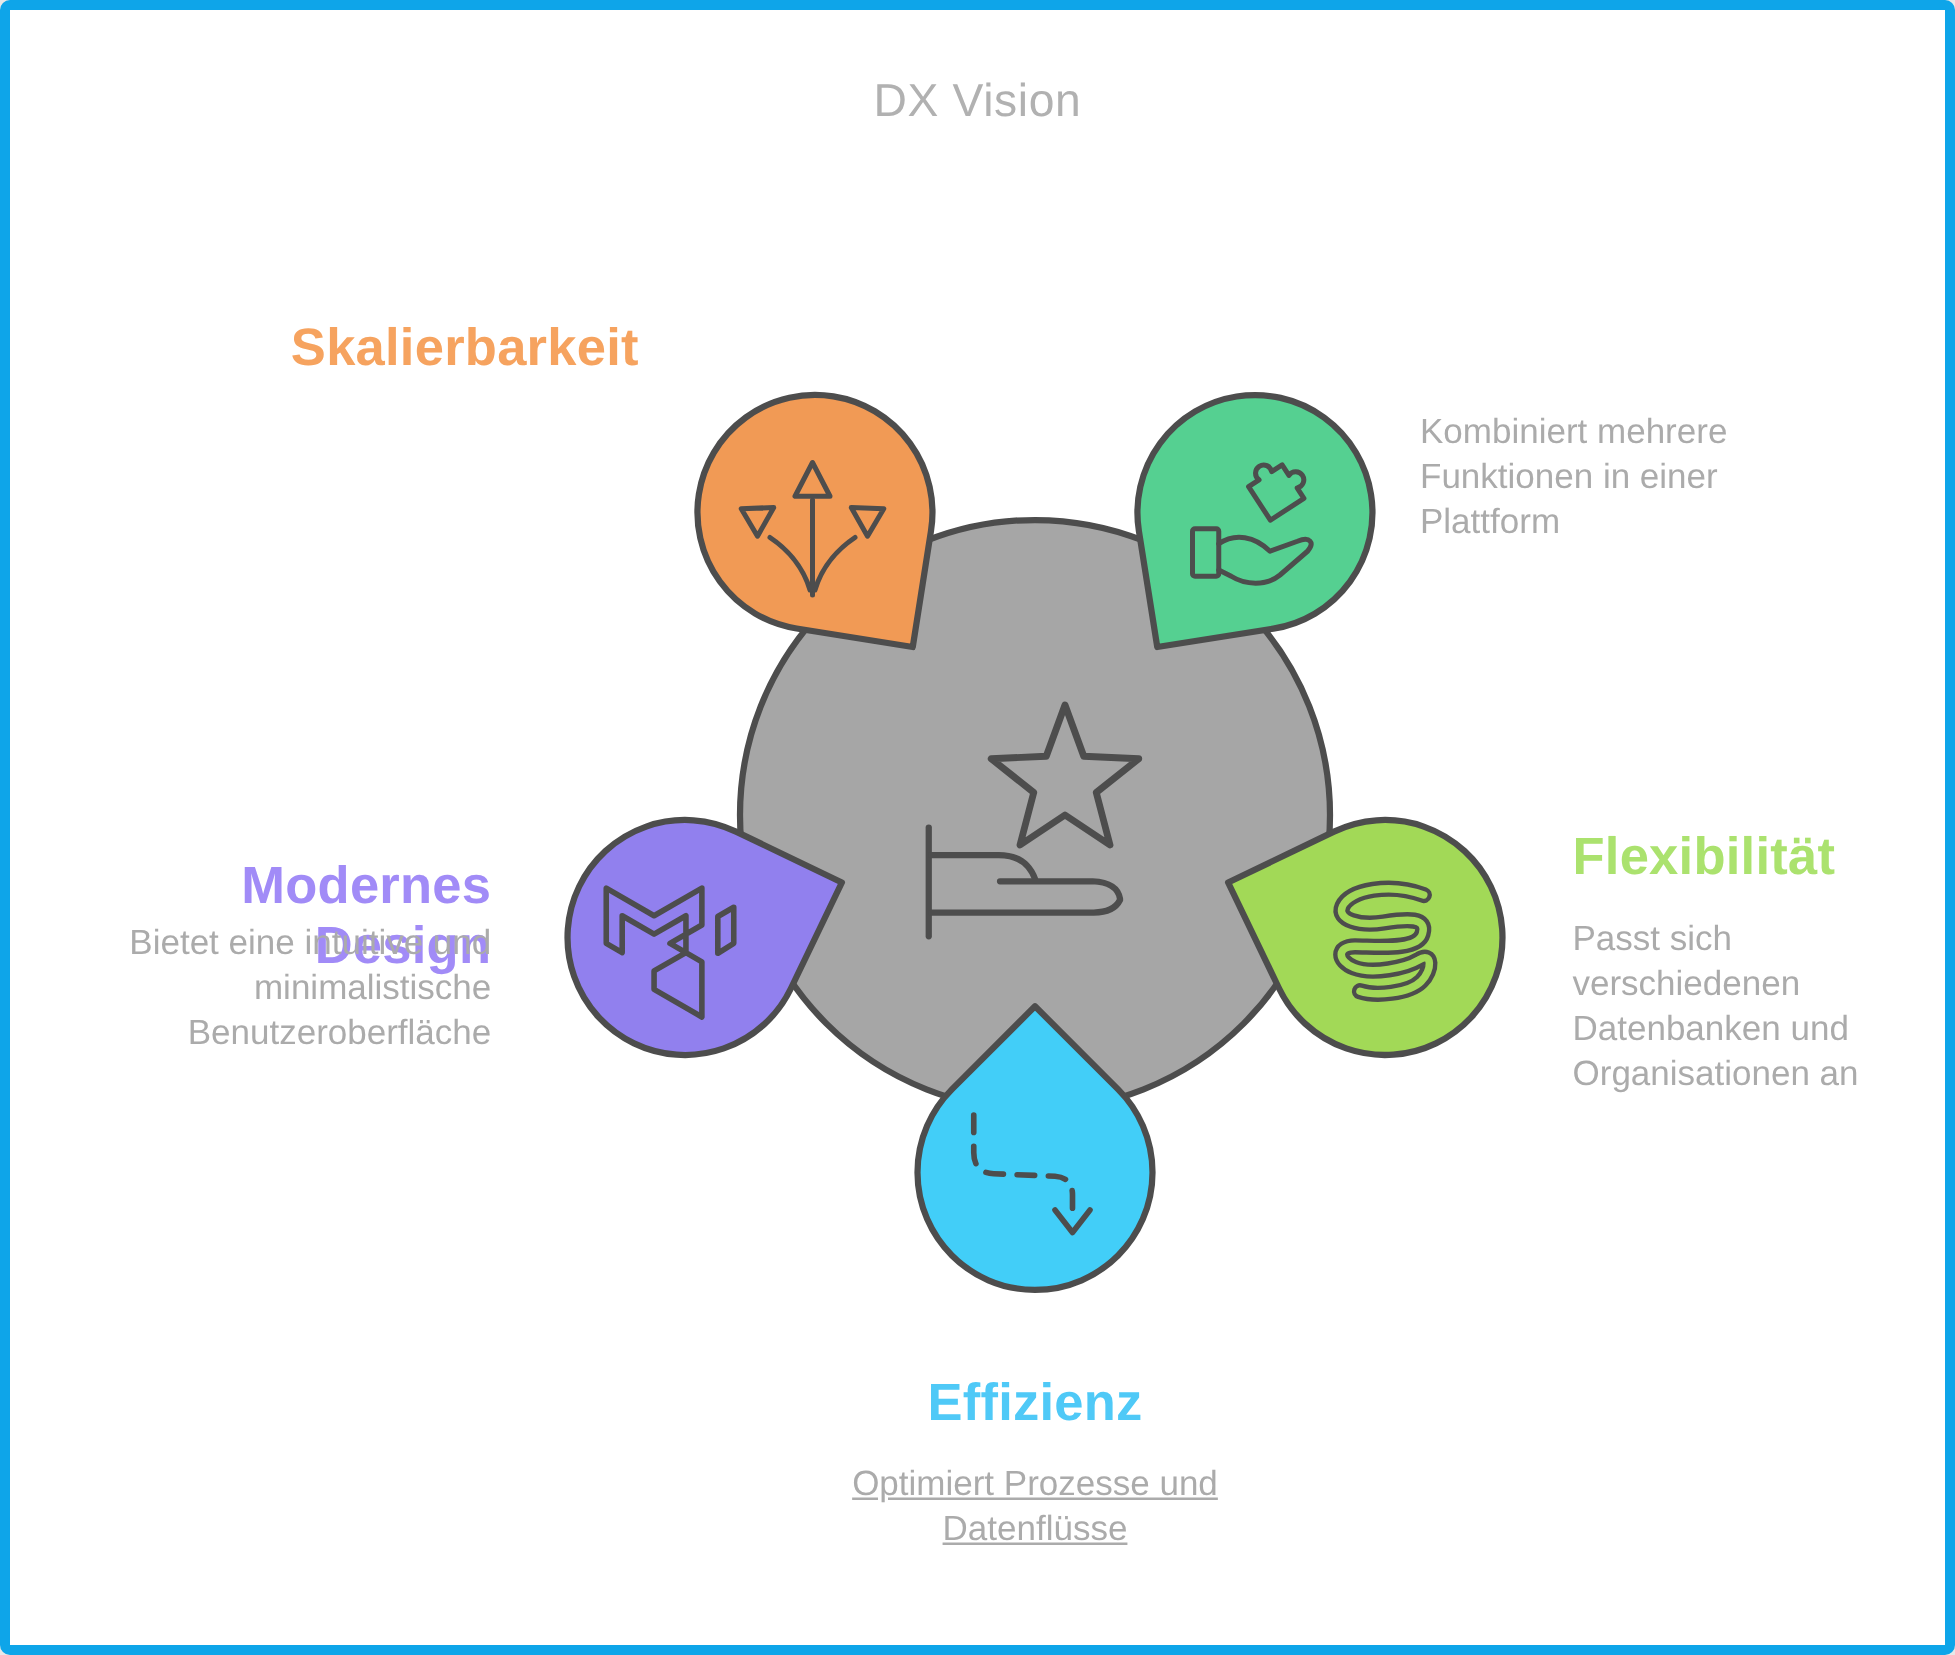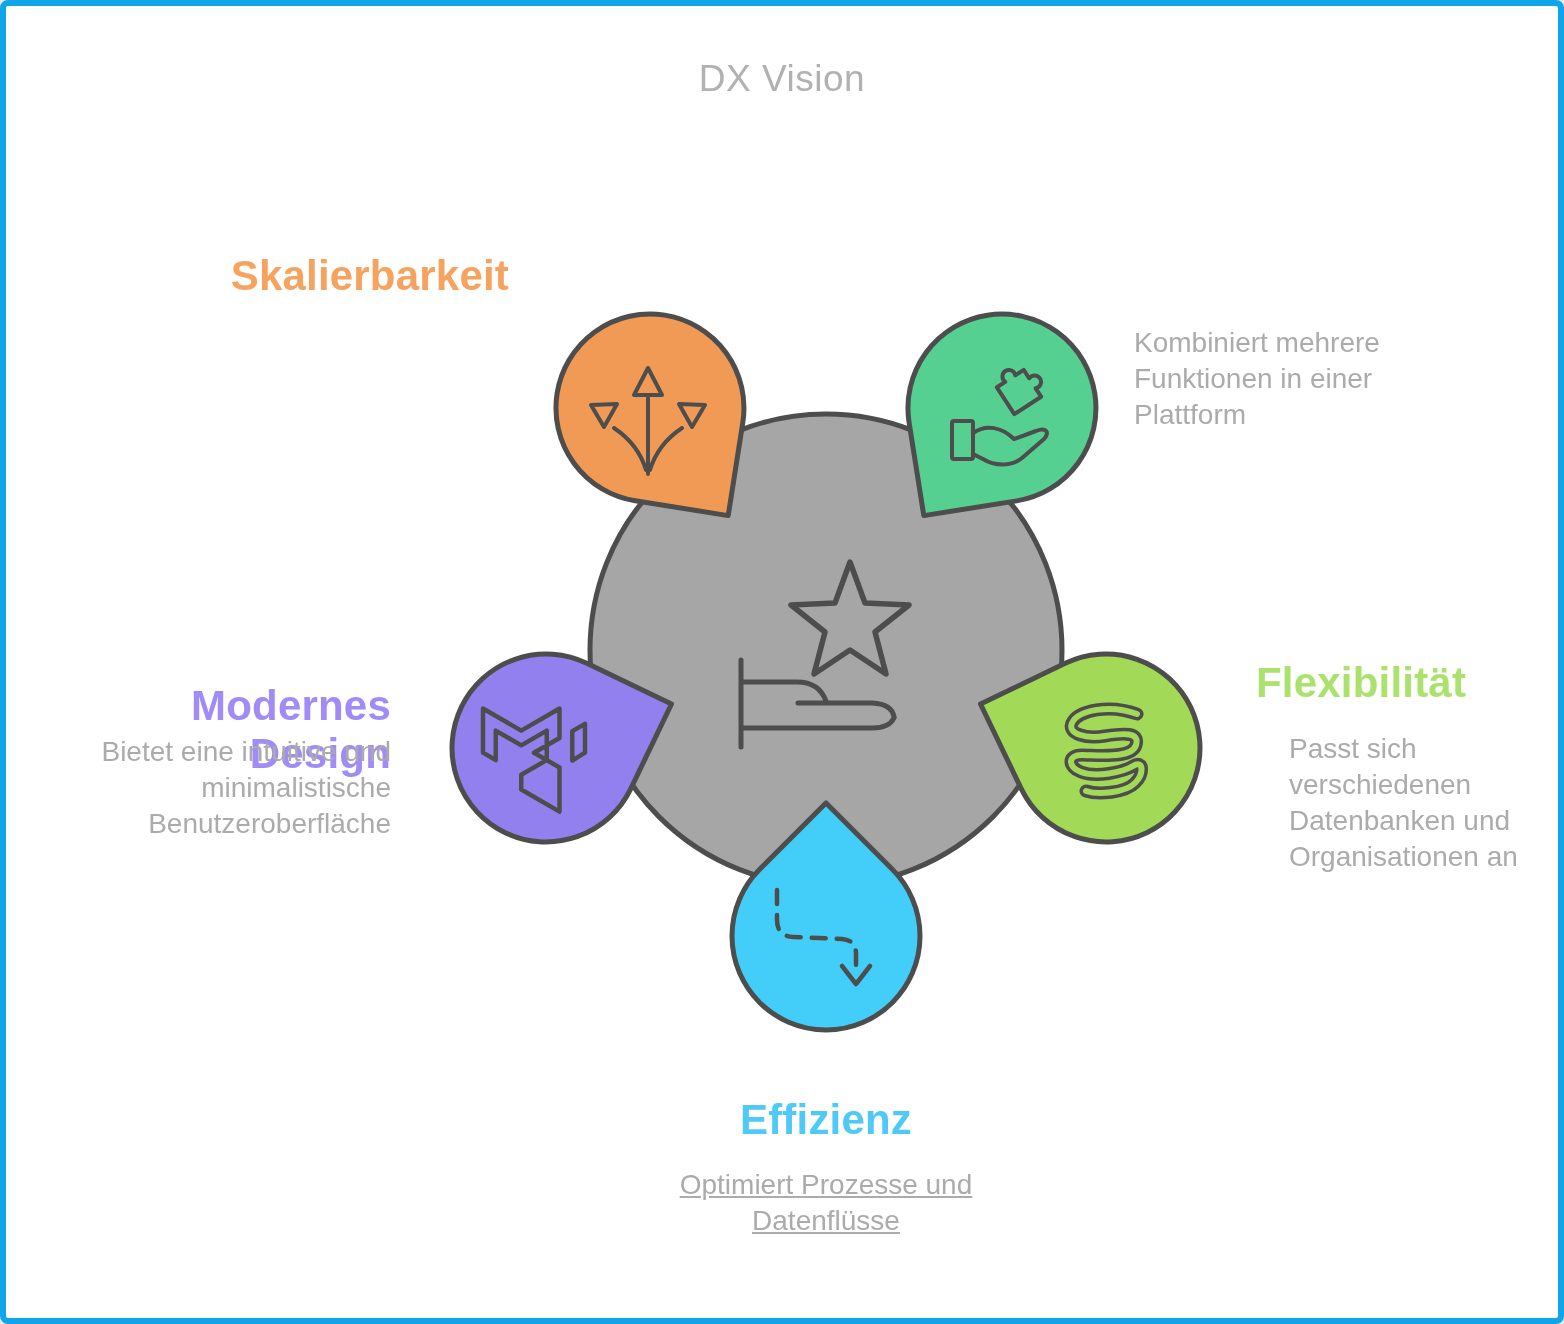--- a/index.html
+++ b/index.html
@@ -1,20 +1,20 @@
 <!DOCTYPE html>
 <html><head>
 <meta charset="utf-8">
 <style>
   html,body{margin:0;padding:0;background:#e8e8e8;font-family:"Liberation Sans",sans-serif;}
   .canvas{
     position:relative;
     width:1564px;height:1324px;
     background:#ffffff;
-    border:6px solid #0ea5e9;
+    border:8px solid #0ea5e9;
     border-radius:8px;
     box-sizing:border-box;
     overflow:hidden;
   }
   .page-title{
     position:absolute;left:0;right:0;top:52px;
     text-align:center;
     font-size:37px;font-weight:400;letter-spacing:0.5px;
   }
   .diagram-svg{position:absolute;left:0;top:0;width:1564px;height:1324px;}
@@ -99,21 +99,21 @@
         <path fill="none" stroke="#4d4d4d" stroke-width="1.05" stroke-linejoin="round" stroke-linecap="round" d="M0 2.475v10.39l3 1.733V7.67l6 3.465 6-3.465v6.928l-6 3.465v3.465l9 5.196V16.34l-6-3.464 6-3.465V2.475l-9 5.196L0 2.475z M24 12.865V6.073l-3 1.733v6.928l3-1.869z"></path>
       </g>
     </g>
   </svg>
 
   <div class="sec-title ta-r" style="left: 153px; top: 246px; width: 350px; color: rgb(246, 163, 95);">Skalierbarkeit</div>
 
   <div class="sec-desc ta-l" style="left: 1128px; top: 319px; width: 272px; color: rgb(171, 171, 171);">Kombiniert mehrere Funktionen in einer Plattform</div>
 
   <div class="sec-title ta-l" style="left: 1250px; top: 653px; width: 300px; color: rgb(171, 226, 110);">Flexibilität</div>
-  <div class="sec-desc ta-l" style="left: 1283px; top: 725px; width: 250px; color: rgb(171, 171, 171);">Passt sich verschiedenen Datenbanken und Organisationen an</div>
+  <div class="sec-desc ta-l" style="left: 1250px; top: 725px; width: 250px; color: rgb(171, 171, 171);">Passt sich verschiedenen Datenbanken und Organisationen an</div>
 
   <div class="sec-title ta-c" style="left: 620px; top: 1090px; width: 400px; color: rgb(79, 201, 247);">Effizienz</div>
   <div class="sec-desc ta-c" style="left: 650px; top: 1161px; width: 340px; color: rgb(171, 171, 171); text-decoration: underline;">Optimiert Prozesse und Datenflüsse</div>
 
   <div class="sec-title ta-r" style="left: 75px; top: 656px; width: 310px; color: rgb(161, 139, 247); margin-top: 20px;">Modernes Design</div>
   <div class="sec-desc ta-r" style="left: 73px; top: 728px; width: 312px; color: rgb(171, 171, 171);">Bietet eine intuitive und minimalistische Benutzeroberfläche</div>
 
 </div>
 
 </body></html>

